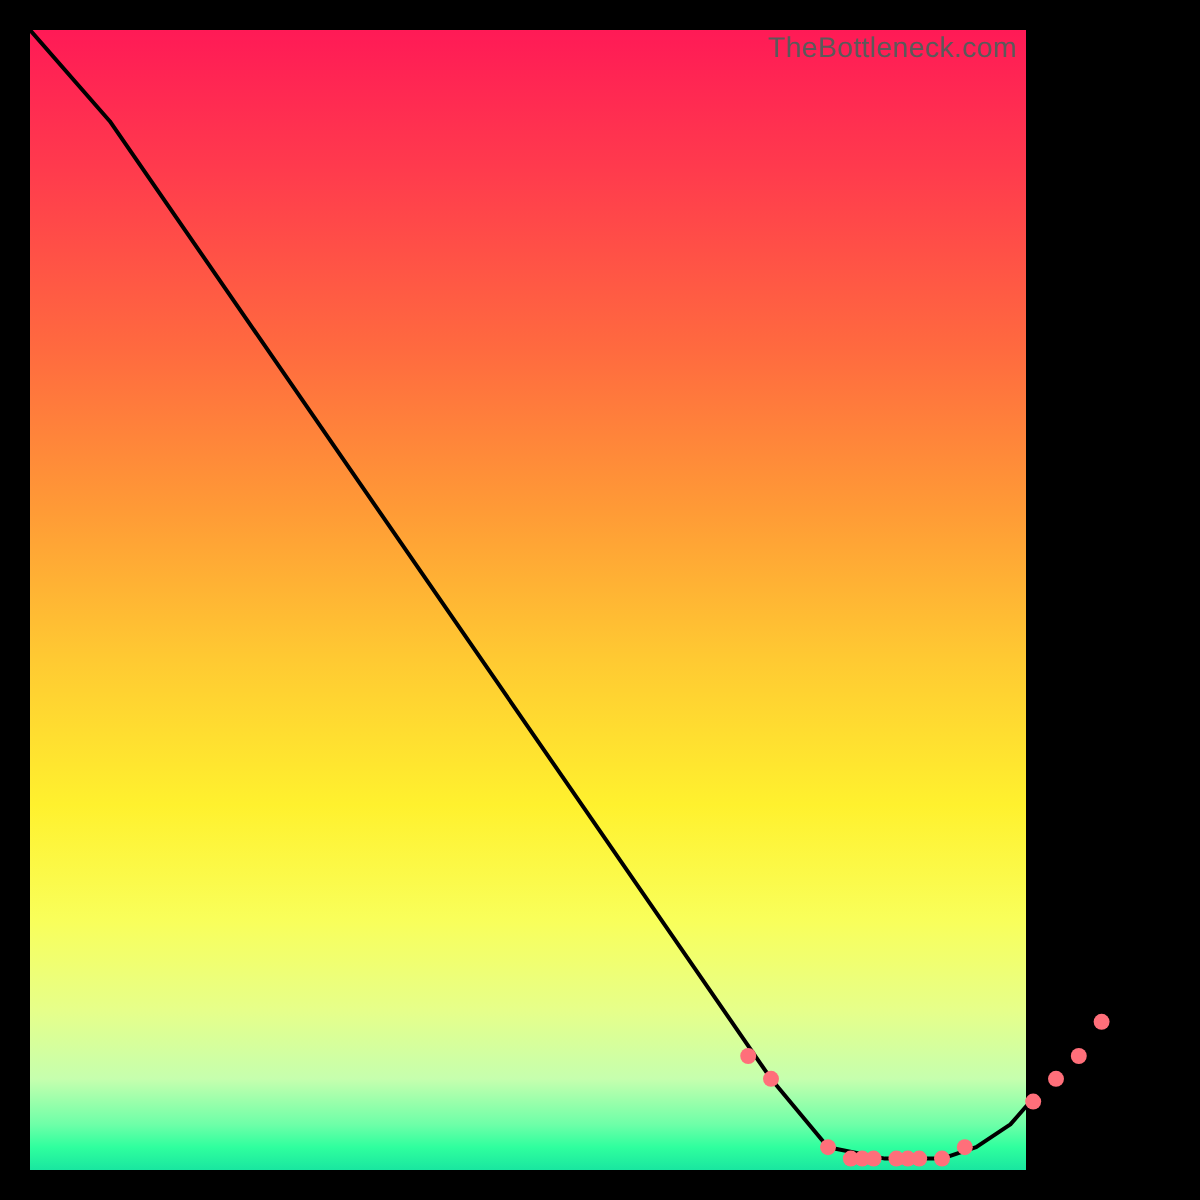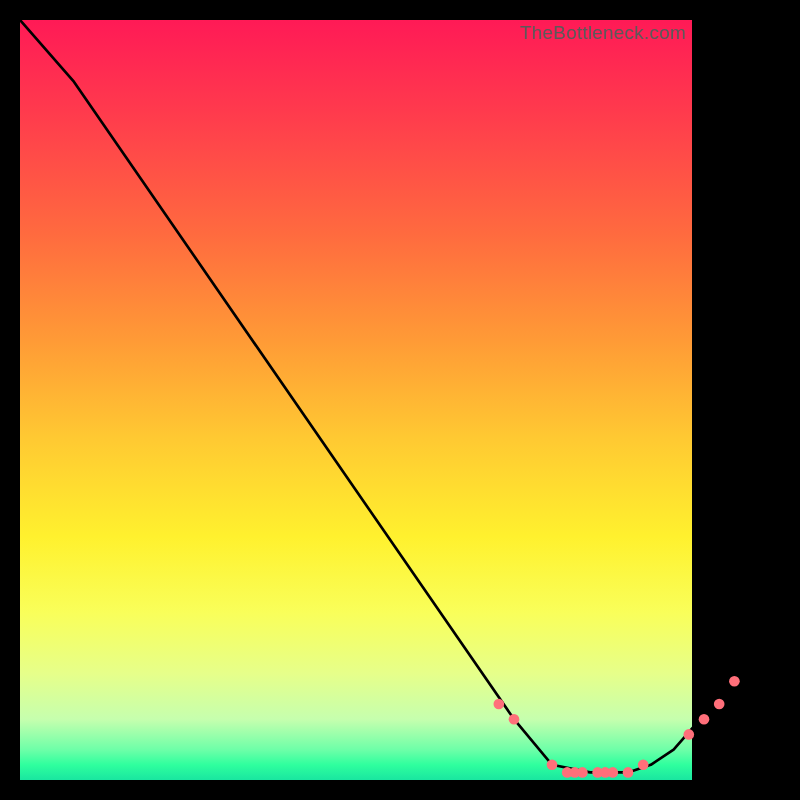--- a/index.html
+++ b/index.html
@@ -14,38 +14,39 @@
   .frame {
     position: relative;
     width: 800px;
     height: 800px;
     background: #000;
   }
   .plot {
     position: absolute;
     left: 20px;
     top: 20px;
-    width: 672px;
+    width: 620px;
     height: 760px;
     
     background: linear-gradient(
       to bottom,
       #ff1a56 0%,
       #ff3a4d 12%,
       #ff6a3f 28%,
       #ff9a36 42%,
       #ffc932 55%,
       #fff12e 68%,
       #f9ff5a 78%,
       #e6ff8a 86%,
       #c6ffae 92%,
       #6effa8 96%,
       #2fff9e 98%,
       #19e6a0 100%
     );
+    padding-left: 44px;
   }
   .watermark {
     position: absolute;
     top: 2px;
     right: 6px;
     font-size: 19px;
     color: #5a5a5a;
     letter-spacing: 0.2px;
     user-select: none;
     pointer-events: none;

